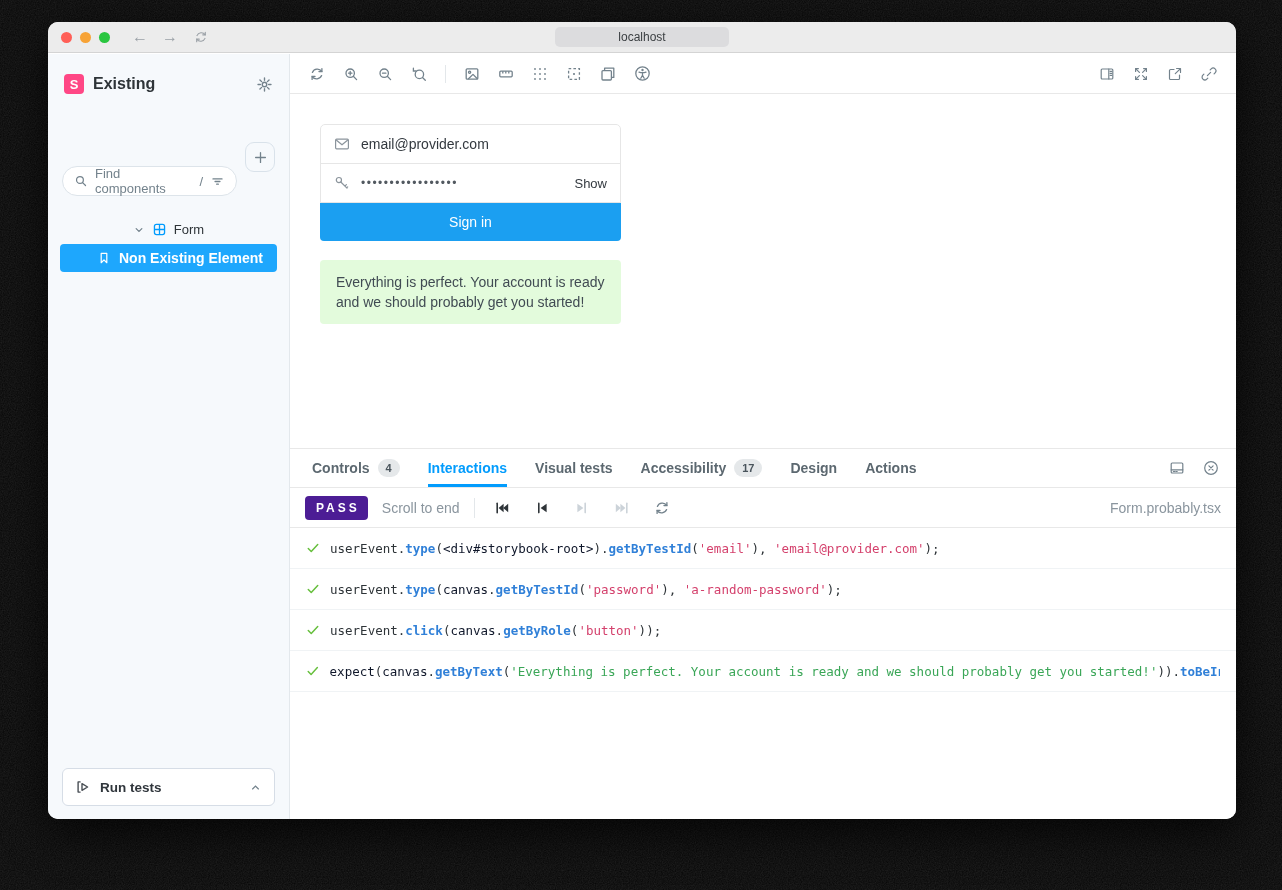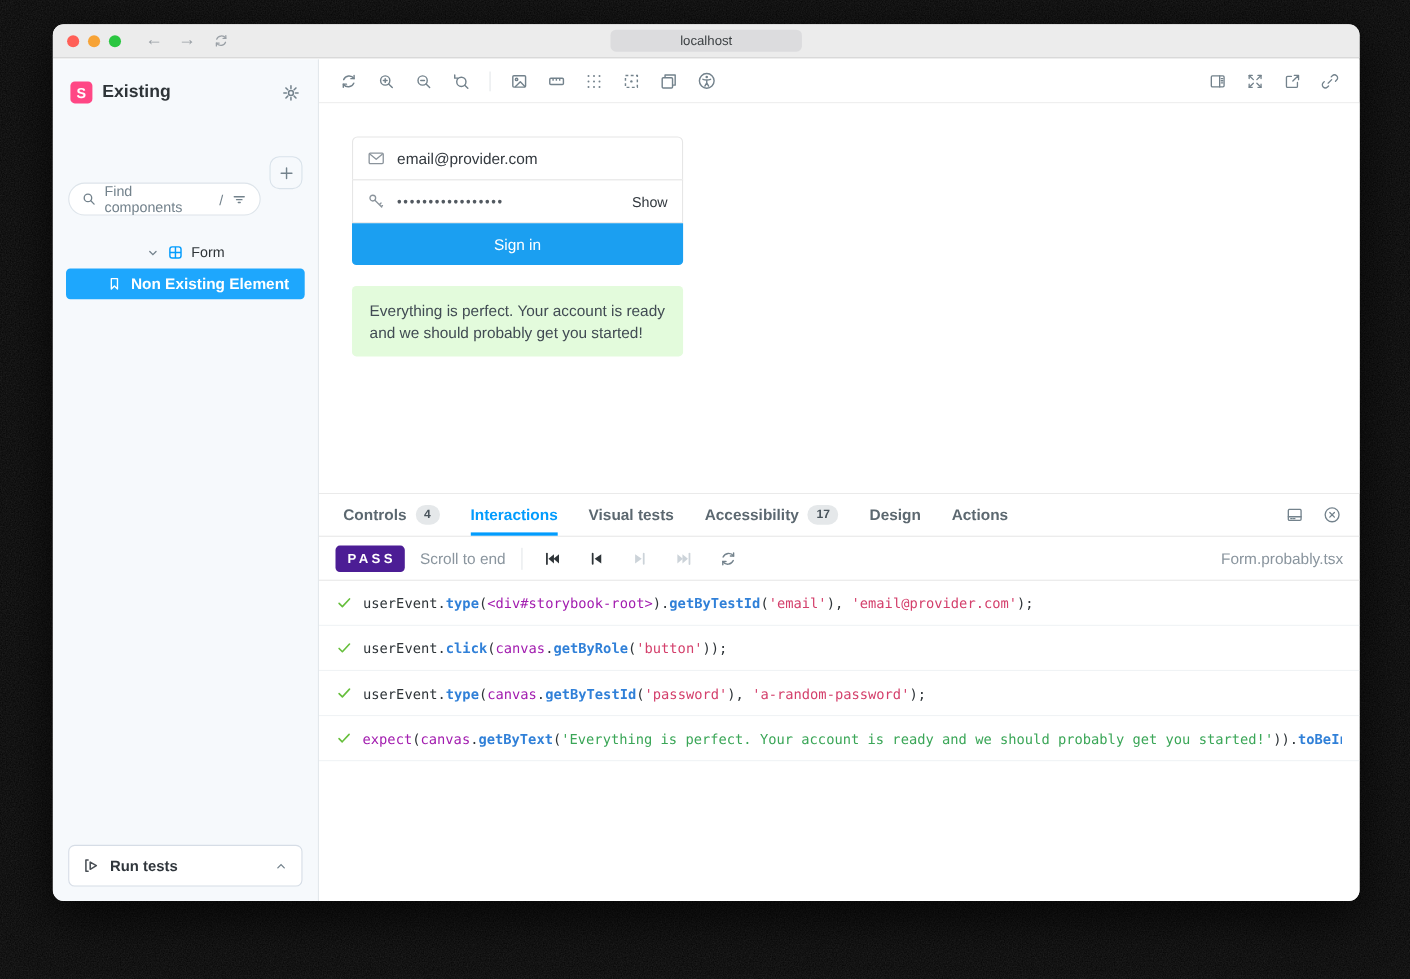--- a/index.html
+++ b/index.html
@@ -75,21 +75,21 @@
           padding:5px 8px 5px 11px; border-radius:4px; }
   .scrollend { color:#8a959e; font-size:14px; }
   .vdiv { width:1px; height:20px; background:#e3e7ea; }
   .pic { width:26px; height:26px; display:flex; align-items:center; justify-content:center; }
   .storyfile { margin-left:auto; color:#8a959e; font-size:14px; }
   .irows { flex:1; overflow:hidden; }
   .irow { height:41px; display:flex; align-items:center; padding:0 16px; gap:10px;
           border-bottom:1px solid #f0f3f5; font-family:"DejaVu Sans Mono", monospace; font-size:12.5px;
           white-space:pre; overflow:hidden; }
   .irow .code { overflow:hidden; }
-  .tp { color:#2e3438; } .tm { color:#3080d8;font-weight:bold; } .to { color:#a21caf; } .ts { color:#d4406c; } .tg { color:#3aa657; }
+  .tp { color:#2e3438; } .tm { color:#3080d8;font-weight:bold; } .to { color:#0f172a; } .ts { color:#d4406c; } .tg { color:#3aa657; }
   svg { display:block; }
 </style>
 </head>
 <body>
 
 <div class="stage">
   <svg class="noise" width="1282" height="890">
     <filter id="n">
         <feTurbulence type="fractalNoise" baseFrequency="0.85" numOctaves="2" stitchTiles="stitch"></feTurbulence>
     <feColorMatrix type="matrix" values="0 0 0 0 0.12  0 0 0 0 0.12  0 0 0 0 0.12  0 0 0 0.9 0"></feColorMatrix>
@@ -385,24 +385,24 @@
               </span>
             <span class="storyfile">Form.probably.tsx</span>
           </div>
 
           <div class="irows" id="irows-slot">
               <div class="irow"><svg width="14" height="14" viewBox="0 0 16 16" fill="none" stroke="#66bf3c" stroke-width="1.7" stroke-linecap="round" stroke-linejoin="round">
                   <path d="M2.6 8.6 6 12l7.4-8"></path>
                 </svg><span class="code"><span class="tp">userEvent.</span><span class="tm">type</span><span class="tp">(</span><span class="to">&lt;div#storybook-root&gt;</span><span class="tp">).</span><span class="tm">getByTestId</span><span class="tp">(</span><span class="ts">'email'</span><span class="tp">), </span><span class="ts">'email@provider.com'</span><span class="tp">);</span></span></div>
               <div class="irow"><svg width="14" height="14" viewBox="0 0 16 16" fill="none" stroke="#66bf3c" stroke-width="1.7" stroke-linecap="round" stroke-linejoin="round">
                   <path d="M2.6 8.6 6 12l7.4-8"></path>
-                </svg><span class="code"><span class="tp">userEvent.</span><span class="tm">click</span><span class="tp">(</span><span class="to">canvas</span><span class="tp">.</span><span class="tm">getByRole</span><span class="tp">(</span><span class="ts">'button'</span><span class="tp">));</span></span></div>
+                </svg><span class="code"><span class="tp">userEvent.</span><span class="tm">type</span><span class="tp">(</span><span class="to">canvas</span><span class="tp">.</span><span class="tm">getByTestId</span><span class="tp">(</span><span class="ts">'password'</span><span class="tp">), </span><span class="ts">'a-random-password'</span><span class="tp">);</span></span></div>
               <div class="irow"><svg width="14" height="14" viewBox="0 0 16 16" fill="none" stroke="#66bf3c" stroke-width="1.7" stroke-linecap="round" stroke-linejoin="round">
                   <path d="M2.6 8.6 6 12l7.4-8"></path>
-                </svg><span class="code"><span class="tp">userEvent.</span><span class="tm">type</span><span class="tp">(</span><span class="to">canvas</span><span class="tp">.</span><span class="tm">getByTestId</span><span class="tp">(</span><span class="ts">'password'</span><span class="tp">), </span><span class="ts">'a-random-password'</span><span class="tp">);</span></span></div>
+                </svg><span class="code"><span class="tp">userEvent.</span><span class="tm">click</span><span class="tp">(</span><span class="to">canvas</span><span class="tp">.</span><span class="tm">getByRole</span><span class="tp">(</span><span class="ts">'button'</span><span class="tp">));</span></span></div>
               <div class="irow"><svg width="14" height="14" viewBox="0 0 16 16" fill="none" stroke="#66bf3c" stroke-width="1.7" stroke-linecap="round" stroke-linejoin="round">
                   <path d="M2.6 8.6 6 12l7.4-8"></path>
                 </svg><span class="code"><span class="to">expect</span><span class="tp">(</span><span class="to">canvas</span><span class="tp">.</span><span class="tm">getByText</span><span class="tp">(</span><span class="tg">'Everything is perfect. Your account is ready and we should probably get you started!'</span><span class="tp">)).</span><span class="tm">toBeInTh…</span></span></div>
             </div>
         </div>
       </div>
     </div>
   </div>
 </div>
 

